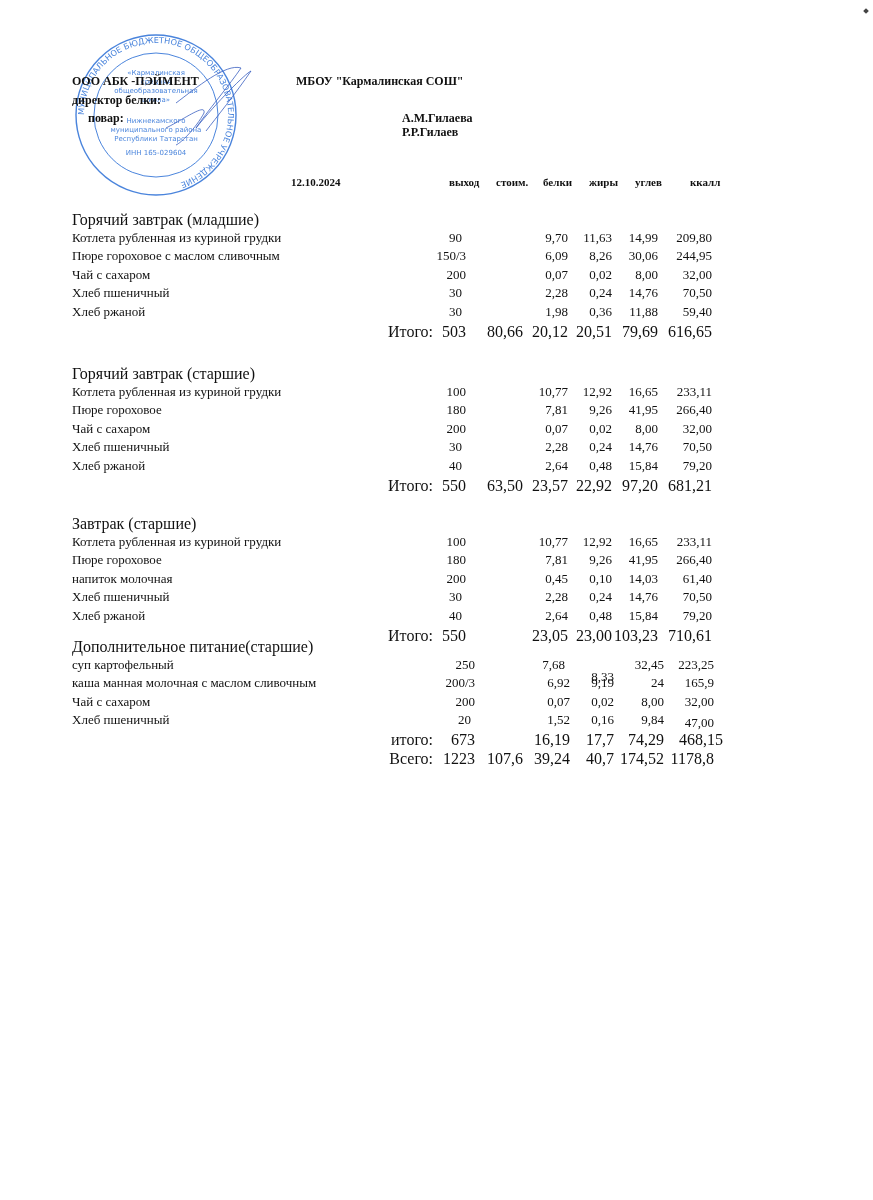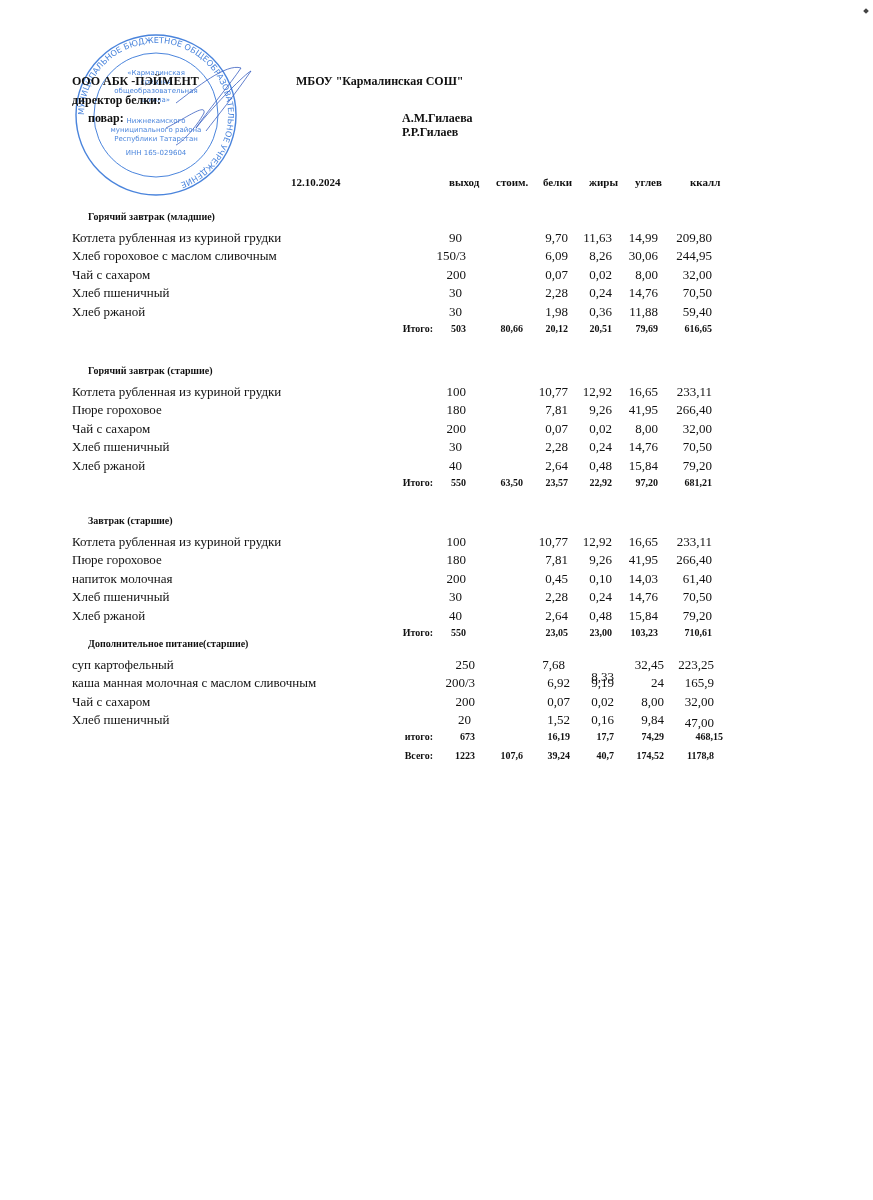--- a/index.html
+++ b/index.html
@@ -1,21 +1,21 @@
 <!DOCTYPE html>
 <html><head>
 <meta charset="utf-8">
 <style>
   html, body { margin:0; padding:0; background:#ffffff; }
   body { width:873px; height:1200px; position:relative; overflow:hidden;
          font-family:"Liberation Serif", serif; color:#111; }
   .abs { position:absolute; white-space:nowrap; }
   .hdr { font-size:12px; font-weight:bold; }
   .colh { font-size:11px; font-weight:bold; }
-  .sec { font-size:10px; font-weight:bold;margin-left:16px; }
+  .sec { font-size:16px; font-weight:normal; }
   .row { font-size:13px; }
   .num { text-align:right; }
   .stamp { position:absolute; left:56px; top:33px; width:200px; height:165px; }
   .corner { position:absolute; left:864px; top:9px; width:4px; height:4px; background:#444; transform:rotate(45deg); }
 </style>
 </head>
 <body>
 
 <svg class="stamp" viewBox="0 0 200 165">
   <defs>
@@ -57,21 +57,21 @@
 <div class="abs colh" style="left:690px;top:176px;">ккалл</div>
 
 <div id="table">
     <div class="abs sec" style="top: 211px; left: 72px;">Горячий завтрак (младшие)</div>
     <div class="abs row" style="top: 229.6px; left: 72px;">Котлета рубленная из куриной грудки</div>
     <div class="abs row num" style="top: 229.6px; right: 411px;">90</div>
     <div class="abs row num" style="top: 229.6px; right: 305px;">9,70</div>
     <div class="abs row num" style="top: 229.6px; right: 261px;">11,63</div>
     <div class="abs row num" style="top: 229.6px; right: 215px;">14,99</div>
     <div class="abs row num" style="top: 229.6px; right: 161px;">209,80</div>
-    <div class="abs row" style="top: 248.2px; left: 72px;">Хлеб гороховое с маслом сливочным</div>
+    <div class="abs row" style="top: 248.2px; left: 72px;">Пюре гороховое с маслом сливочным</div>
     <div class="abs row num" style="top: 248.2px; right: 407px;">150/3</div>
     <div class="abs row num" style="top: 248.2px; right: 305px;">6,09</div>
     <div class="abs row num" style="top: 248.2px; right: 261px;">8,26</div>
     <div class="abs row num" style="top: 248.2px; right: 215px;">30,06</div>
     <div class="abs row num" style="top: 248.2px; right: 161px;">244,95</div>
     <div class="abs row" style="top: 266.8px; left: 72px;">Чай с сахаром</div>
     <div class="abs row num" style="top: 266.8px; right: 407px;">200</div>
     <div class="abs row num" style="top: 266.8px; right: 305px;">0,07</div>
     <div class="abs row num" style="top: 266.8px; right: 261px;">0,02</div>
     <div class="abs row num" style="top: 266.8px; right: 215px;">8,00</div>

